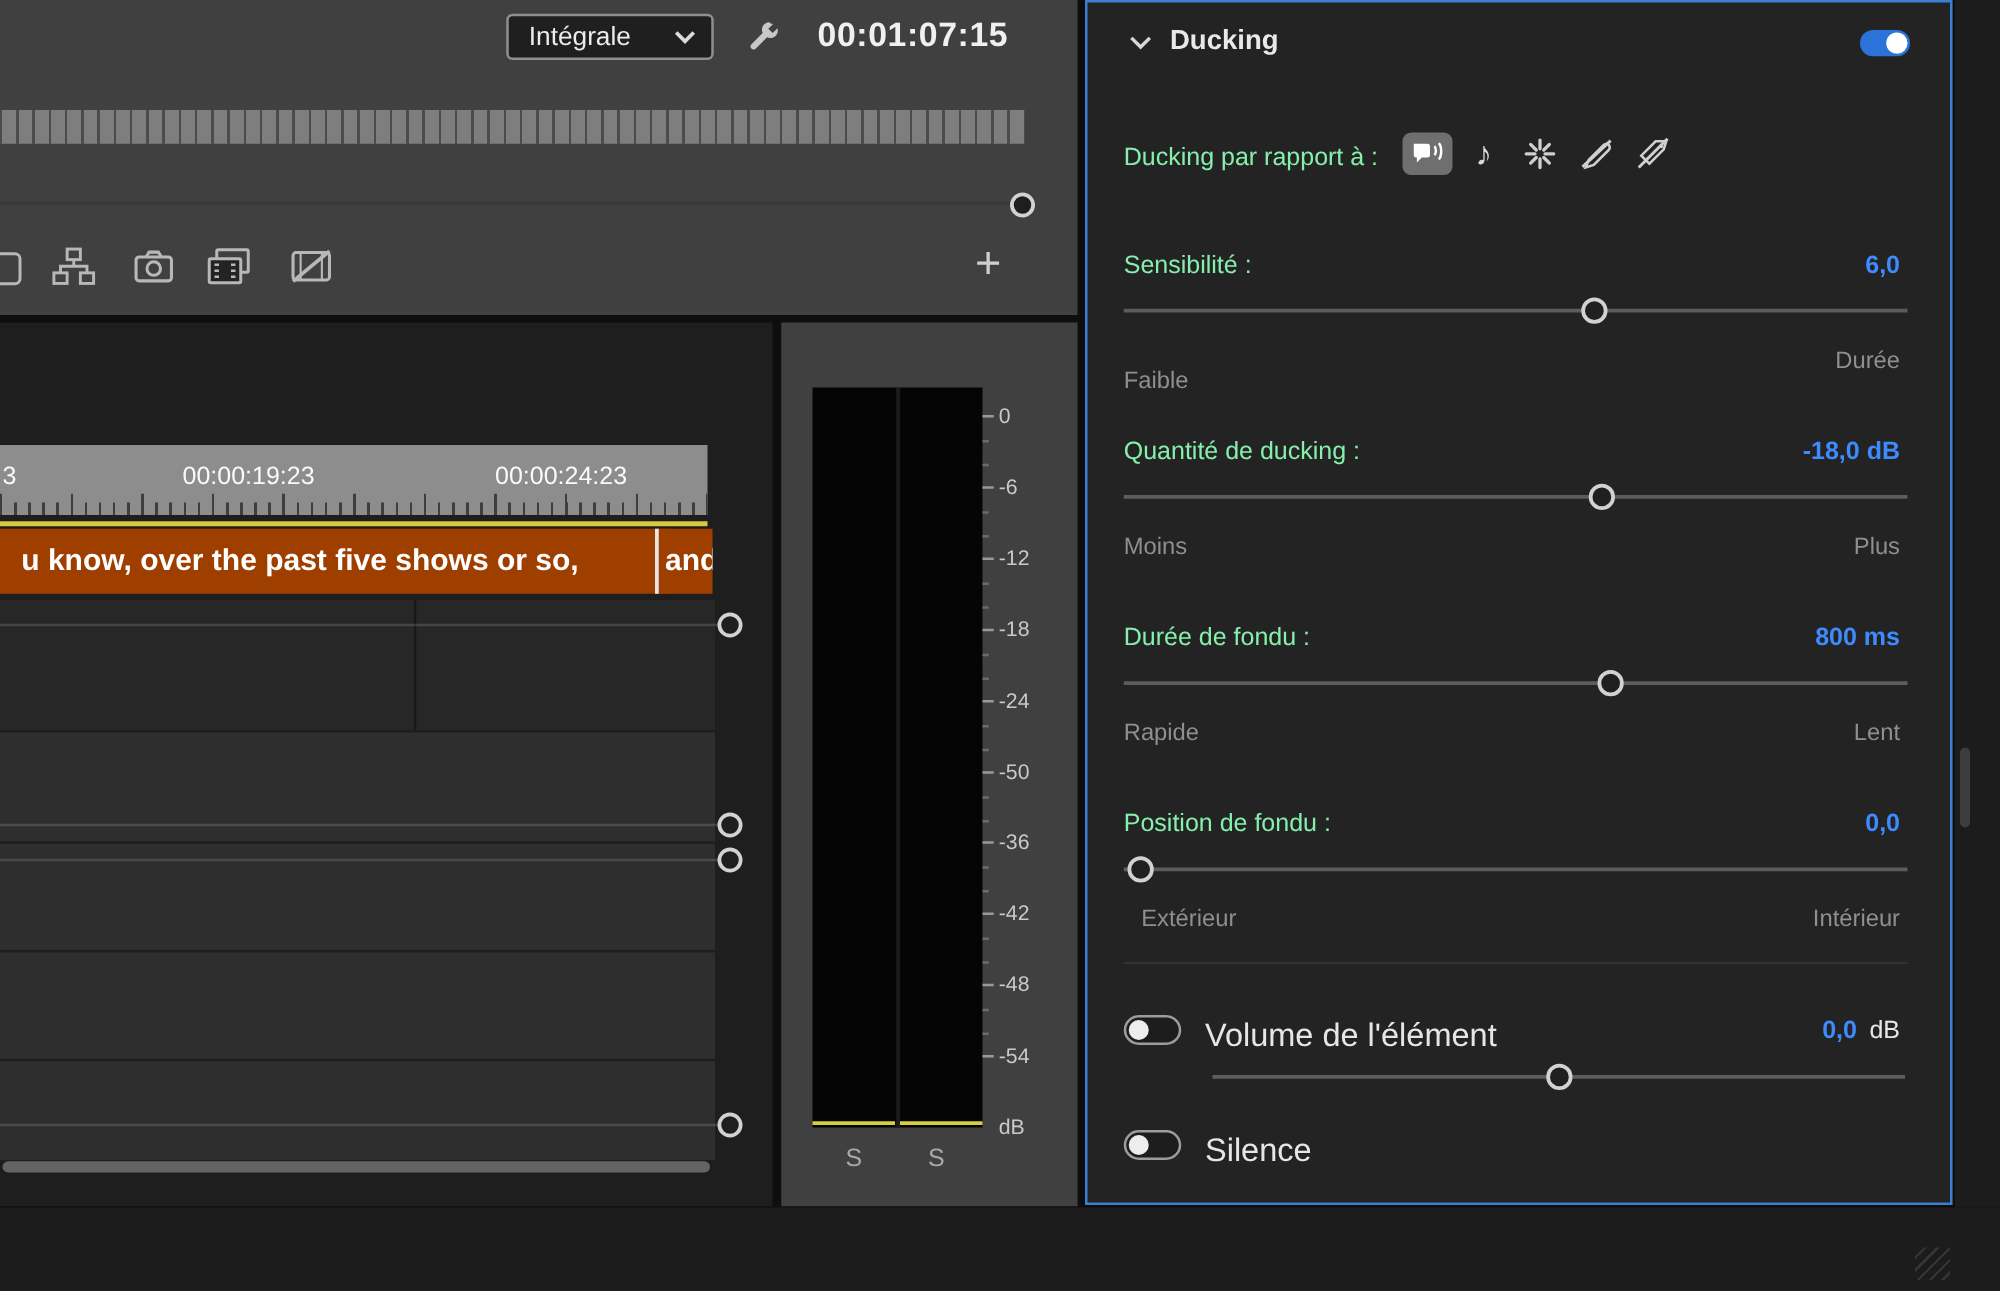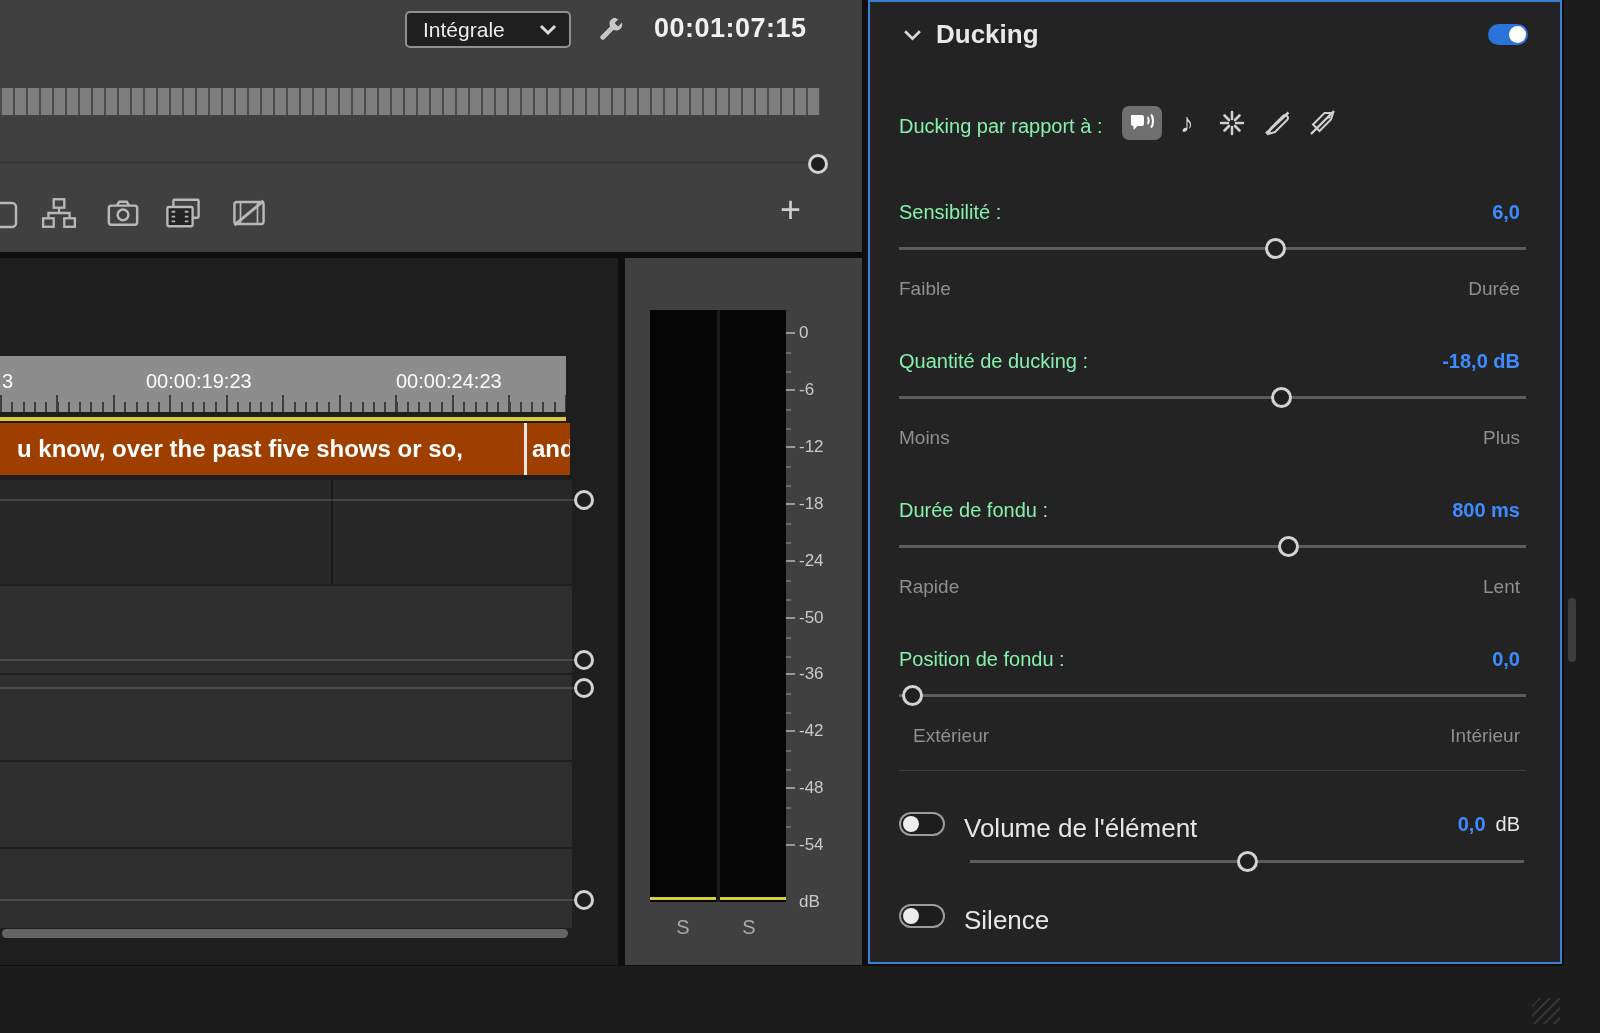--- a/index.html
+++ b/index.html
@@ -39,21 +39,21 @@
   .meter-box{position:absolute;background:#050505}
   .meter-div{position:absolute;background:#1c1c1c}
   .yellow-seg{position:absolute;height:3px;background:#d3cf3d}
   .mlabel{position:absolute;left:13px;font-size:17px;color:#c9c9c9;white-space:nowrap}
   .mtick{position:absolute;left:0;width:5px;height:2px;background:#6b6b6b}
   .mtick.major{width:9px;background:#999}
   .solo{position:absolute;width:30px;text-align:center;font-size:20px;color:#a8a8a8}
 
   
   .es-panel{position:absolute;left:868px;top:0;width:694px;height:964px;background:#232323;border:2px solid #3a7fd4;box-sizing:border-box}
-  .es-title{position:absolute;font-size:26px;font-weight:600;color:#e9e9e9}
+  .es-title{position:absolute;font-size:22px;font-weight:600;color:#e9e9e9}
   .lbl{position:absolute;font-size:20px;color:#86efac;white-space:nowrap}
   .big-lbl{position:absolute;font-size:26px;color:#e6e6e6;white-space:nowrap}
   .val{position:absolute;right:40px;font-size:20px;font-weight:700;color:#3E8BFF;text-align:right;white-space:nowrap}
   .val .unit{color:#e8e8e8;font-weight:400;margin-left:10px}
   .sub{position:absolute;font-size:19px;color:#8f8f8f;white-space:nowrap}
   .sub.right{right:40px}
   .slider{position:absolute;height:3px}
   .slider-track{position:absolute;left:0;right:0;top:0;height:3px;background:#5c5c5c}
   .handle{position:absolute;top:-9px;width:21px;height:21px;border:3px solid #d2d2d2;border-radius:50%;background:#202020;box-sizing:border-box}
   .divider{position:absolute;height:1px;background:#3c3c3c}
@@ -266,21 +266,21 @@
           </svg>
       </div>
     </div>
 
     <div class="lbl" style="left:29px;top:199px">Sensibilité :</div>
     <div class="val" style="top:199px">6,0</div>
     <div class="slider" style="left:29px;top:245px;width:627px">
       <div class="slider-track"></div>
       <div class="handle" style="left: calc(60% - 10px);"></div>
     </div>
-    <div class="sub" style="left:29px;top:276px">Faible</div>
+    <div class="sub" style="left:29px;top:292px">Faible</div>
     <div class="sub right" style="top:276px">Durée</div>
 
     <div class="lbl" style="left:29px;top:348px">Quantité de ducking :</div>
     <div class="val" style="top:348px">-18,0 dB</div>
     <div class="slider" style="left:29px;top:394px;width:627px">
       <div class="slider-track"></div>
       <div class="handle" style="left: calc(61% - 10px);"></div>
     </div>
     <div class="sub" style="left:29px;top:425px">Moins</div>
     <div class="sub right" style="top:425px">Plus</div>

